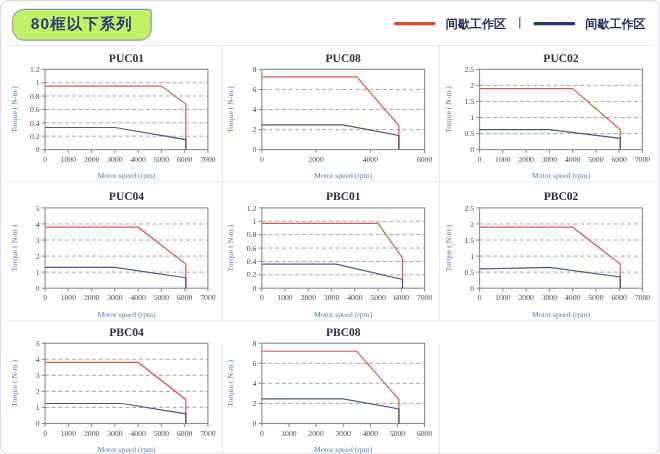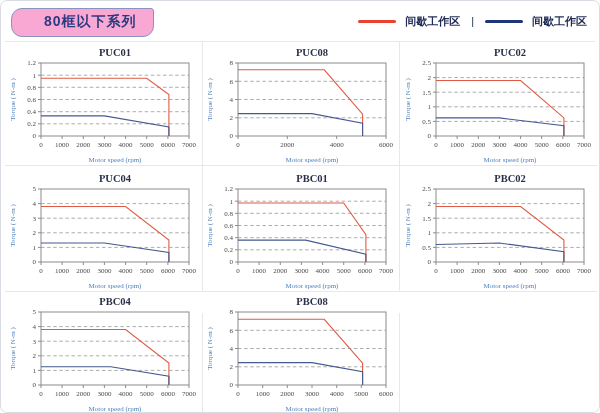--- a/index.html
+++ b/index.html
@@ -15,26 +15,26 @@
   }
   .header {
     height: 40px;
     display: flex; align-items: center; justify-content: space-between;
     padding: 0 10px 0 10px;
   }
   .title-badge {
     margin-top: 2px;
     border: 1px solid #8a93c0;
     border-radius: 11px 3px 11px 11px;
-    padding: 4px 16px 5px 32px;
+    padding: 4px 16px 5px 16px;
     color: #2b3a80;
     font-size: 14px;
     font-weight: bold;
     letter-spacing: 1px;
-    background: #f9a8d4;
+    background: #bef264;
   }
   .legend {
     display: flex; align-items: center; gap: 9px;
     font-size: 11px; font-weight: bold; color: #1f2a55;
     padding-right: 2px;
     text-align: right;
   }
   .legend .swatch { display:inline-block; width: 38px; height: 3px; border-radius: 2px; }
   .legend .sep { color:#1f2a55; font-weight: normal; padding: 0 2px; }
   .grid {

